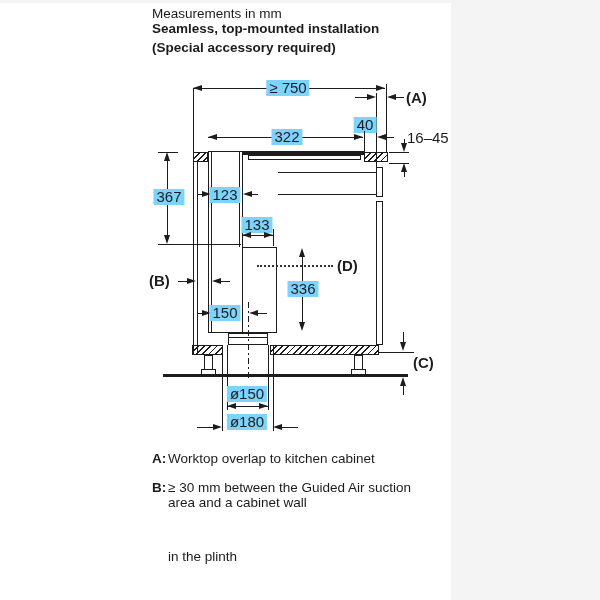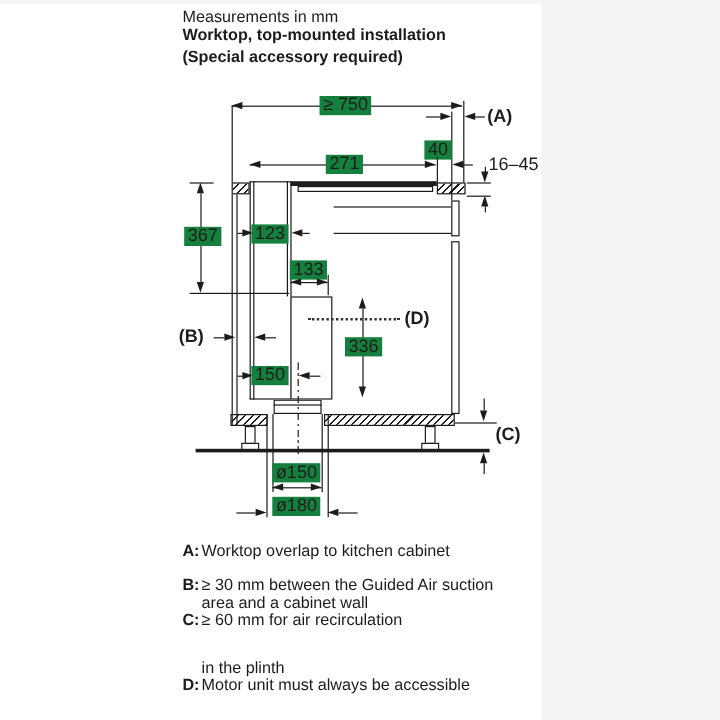--- a/index.html
+++ b/index.html
@@ -11,62 +11,62 @@
   .vl{position:absolute;width:1px;background:var(--ln);}
   .rect{position:absolute;border:1px solid var(--ln);background:#fff;box-sizing:border-box;}
   .hatch{position:absolute;border:1px solid var(--ln);box-sizing:border-box;
          background:repeating-linear-gradient(135deg,transparent 0 3.2px,var(--ln) 3.2px 4.4px);}
   .fill{position:absolute;background:var(--ln);}
   .ah{position:absolute;width:0;height:0;border:0 solid transparent;}
   .ah.r{border-top-width:3.5px;border-bottom-width:3.5px;border-left:9px solid var(--ln);}
   .ah.l{border-top-width:3.5px;border-bottom-width:3.5px;border-right:9px solid var(--ln);}
   .ah.u{border-left-width:3.5px;border-right-width:3.5px;border-bottom:9px solid var(--ln);}
   .ah.d{border-left-width:3.5px;border-right-width:3.5px;border-top:9px solid var(--ln);}
-  .dim{position:absolute;transform:translateX(-50%);background:#15803d;padding:0 3px;
+  .dim{position:absolute;transform:translateX(-50%);background:#7dd3fc;padding:0 3px;
        font-size:15px;line-height:16px;white-space:nowrap;}
   .dim2{position:absolute;font-size:15px;line-height:16px;white-space:nowrap;}
   .mark{position:absolute;font-size:15px;line-height:16px;font-weight:bold;white-space:nowrap;}
   .dotted{position:absolute;height:0;border-top:2px dotted #333;}
   .cline{position:absolute;width:1px;background:repeating-linear-gradient(180deg,
          var(--ln) 0 6px,transparent 6px 9px,var(--ln) 9px 11px,transparent 11px 14px);}
   .hdr{position:absolute;left:152px;font-size:13.5px;line-height:15px;white-space:nowrap;}
   .b{font-weight:bold;}
   .lg{position:absolute;left:152px;font-size:13.5px;line-height:14px;white-space:nowrap;}
   .lg b{display:inline-block;width:16px;font-weight:bold;}
 </style>
 </head>
 <body>
 
 <div id="stage">
 
   <div class="margin" style="left:451px;top:0;width:149px;height:600px;"></div>
   <div class="margin" style="left:0;top:0;width:600px;height:3px;"></div>
 
   <div class="hdr" style="top:6px;">Measurements in mm</div>
-  <div class="hdr b" style="top:21px;">Worktop, top-mounted installation</div>
+  <div class="hdr b" style="top:21px;">Seamless, top-mounted installation</div>
   <div class="hdr b" style="top:40px;">(Special accessory required)</div>
 
   <div class="hl" style="left:193px;top:88px;width:192px;"></div>
   <div class="ah l" style="left:193px;top:84.5px;"></div>
   <div class="ah r" style="left:376px;top:84.5px;"></div>
   <div class="dim" style="left:288px;top:80px;">≥ 750</div>
   <div class="vl" style="left:193px;top:88px;height:64px;"></div>
   <div class="vl" style="left:386px;top:84px;height:68px;"></div>
 
   <div class="hl" style="left:355px;top:97px;width:13px;"></div>
   <div class="ah r" style="left:367px;top:93.5px;"></div>
   <div class="ah l" style="left:387px;top:93.5px;"></div>
   <div class="hl" style="left:396px;top:97px;width:8px;"></div>
   <div class="mark" style="left:406px;top:90px;">(A)</div>
   <div class="vl" style="left:376px;top:93px;height:74px;"></div>
 
   <div class="hl" style="left:208px;top:137px;width:155px;"></div>
   <div class="ah l" style="left:208px;top:133.5px;"></div>
   <div class="ah r" style="left:354px;top:133.5px;"></div>
-  <div class="dim" style="left:287px;top:129px;">271</div>
+  <div class="dim" style="left:287px;top:129px;">322</div>
   <div class="dim" style="left:365px;top:117px;">40</div>
   <div class="ah l" style="left:377px;top:133.5px;"></div>
   <div class="hl" style="left:386px;top:137px;width:8px;"></div>
   <div class="vl" style="left:364px;top:131px;height:21px;"></div>
 
   <div class="dim2" style="left:407px;top:130px;">16–45</div>
   <div class="hl" style="left:389px;top:152px;width:20px;"></div>
   <div class="hl" style="left:389px;top:163px;width:20px;"></div>
   <div class="vl" style="left:404px;top:139px;height:5px;"></div>
   <div class="ah d" style="left:400.5px;top:143px;"></div>
@@ -163,17 +163,15 @@
   <div class="hl" style="left:282px;top:427px;width:16px;"></div>
 
   <div class="hl" style="left:278px;top:172px;width:98px;"></div>
   <div class="hl" style="left:278px;top:194px;width:98px;"></div>
   <div class="rect" style="left:376px;top:167px;width:7px;height:30px;"></div>
   <div class="rect" style="left:376px;top:201px;width:7px;height:144px;"></div>
 
   <div class="lg" style="top:452px;"><b>A:</b><span>Worktop overlap to kitchen cabinet</span></div>
   <div class="lg" style="top:481px;"><b>B:</b><span>≥ 30 mm between the Guided Air suction</span></div>
   <div class="lg" style="top:496px;"><b></b><span>area and a cabinet wall</span></div>
-  <div class="lg" style="top:510px;"><b>C:</b><span>≥ 60 mm for air recirculation</span></div>
   <div class="lg" style="top:550px;"><b></b><span>in the plinth</span></div>
-  <div class="lg" style="top:564px;"><b>D:</b><span>Motor unit must always be accessible</span></div>
 
 </div>
 
 </body></html>

